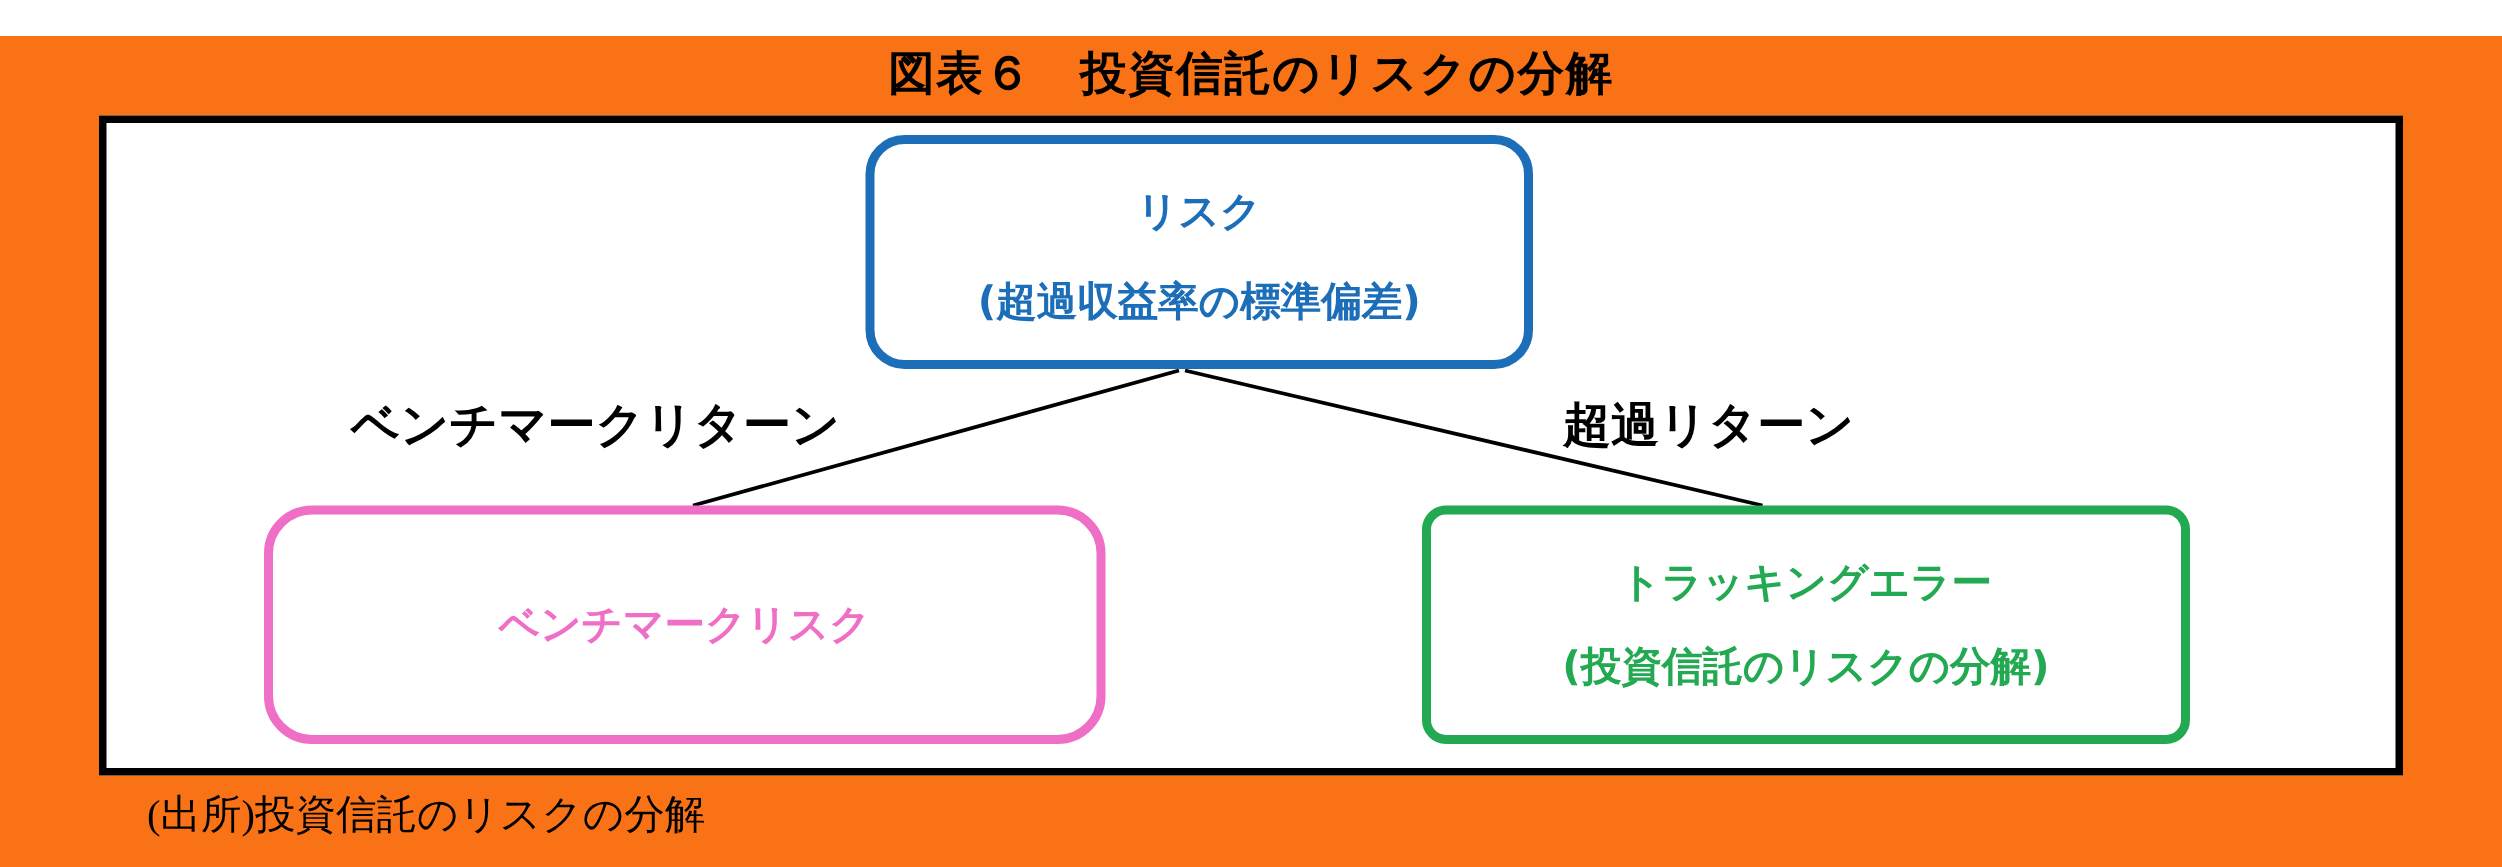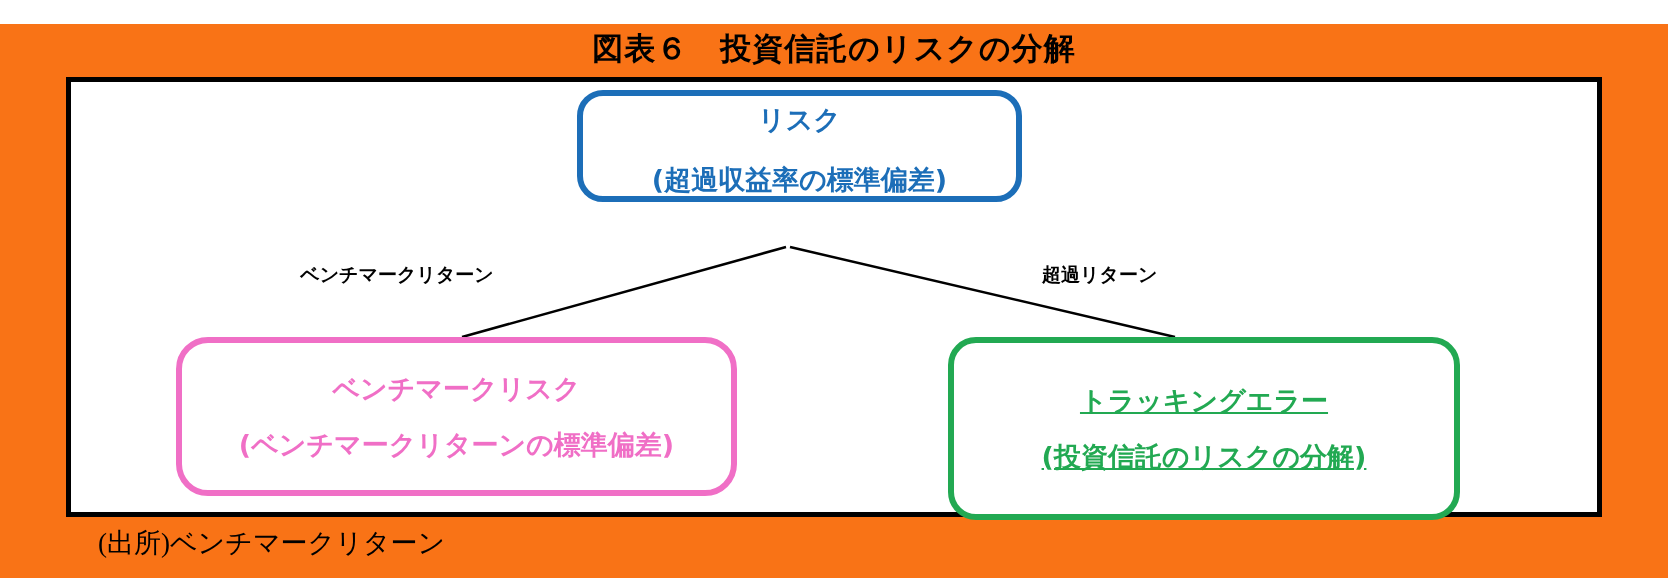--- a/index.html
+++ b/index.html
@@ -50,40 +50,39 @@
   }
   .node .line1, .node .line2 {
     display: block;
     line-height: 34px;
     font-size: 27px;
     font-weight: 600;
     white-space: nowrap;
   }
   .node-root {
     left: 577px; top: 66px;
-    width: 445px; height: 112px;
+    width: 445px; height: 156px;
     border: 6px solid; border-radius: 26px;
     gap: 26px; padding-top: 8px;
   }
   .node-left {
     left: 176px; top: 313px;
     width: 561px; height: 159px;
     border: 6px solid; border-radius: 28px;
     gap: 22px;
   }
   .node-right {
     left: 948px; top: 313px;
-    width: 512px; height: 183px;
-    border: 6px solid; border-radius: 28px;
+    width: 512px; height: 159px;
+    border: 6px solid; border-radius: 16px;
     gap: 22px;
-    text-decoration: underline;
   }
   .branch-label {
     position: absolute;
-    font-size: 19px;
+    font-size: 32px;
     font-weight: bold;
     color: #000000;
     white-space: nowrap;
   }
   .branch-label-left { left: 232px; top: 238px; width: 330px; text-align: center; }
   .branch-label-right { left: 1042px; top: 238px; width: 280px; text-align: left; }
   .source-line {
     position: absolute;
     left: 98px; top: 501px;
     font-family: "Liberation Serif", "DejaVu Serif", serif;
@@ -110,23 +109,22 @@
     <span class="line1">リスク</span>
     <span class="line2">(超過収益率の標準偏差)</span>
   </div>
 
   <div class="branch-label branch-label-left">ベンチマークリターン</div>
 
   <div class="branch-label branch-label-right">超過リターン</div>
 
   <div class="node node-left" style="border-color:#F06FC6; color:#F06FC6;border-radius:32px;">
     <span class="line1">ベンチマークリスク</span>
-    <span class="line2">(ベンチマークリターンの標準偏差)</span>
   </div>
 
   <div class="node node-right" style="border-color:#22A952; color:#22A952;">
     <span class="line1">トラッキングエラー</span>
     <span class="line2">(投資信託のリスクの分解)</span>
   </div>
 
-  <div class="source-line">(出所)ベンチマークリターン</div>
+  <div class="source-line">(出所)投資信託のリスクの分解</div>
 
 </div>
 
 </body></html>

